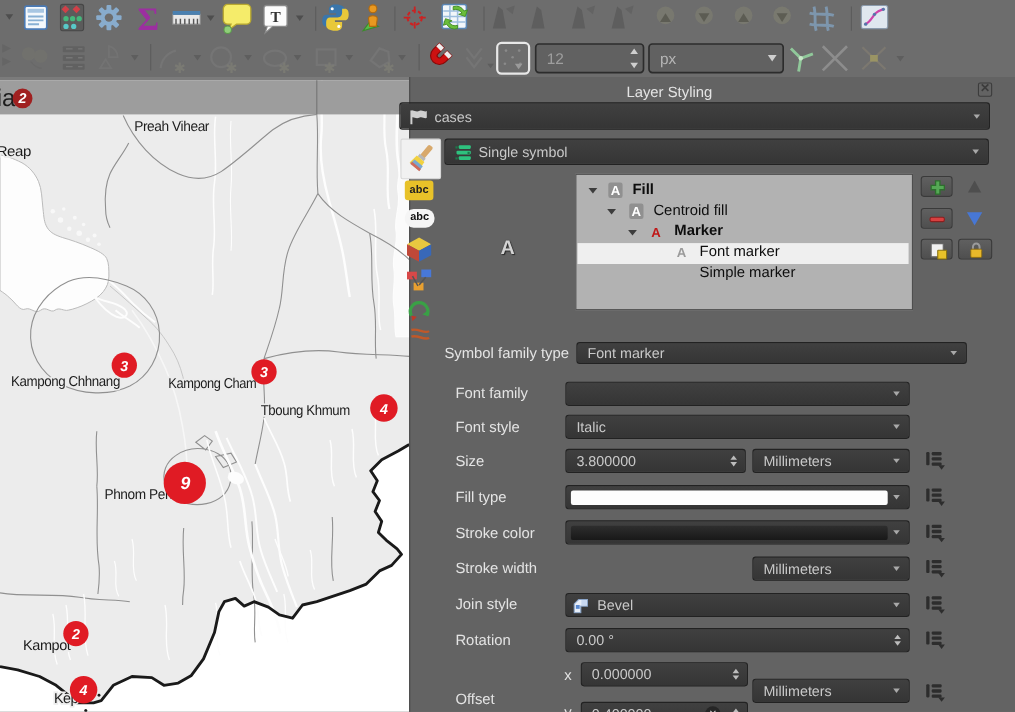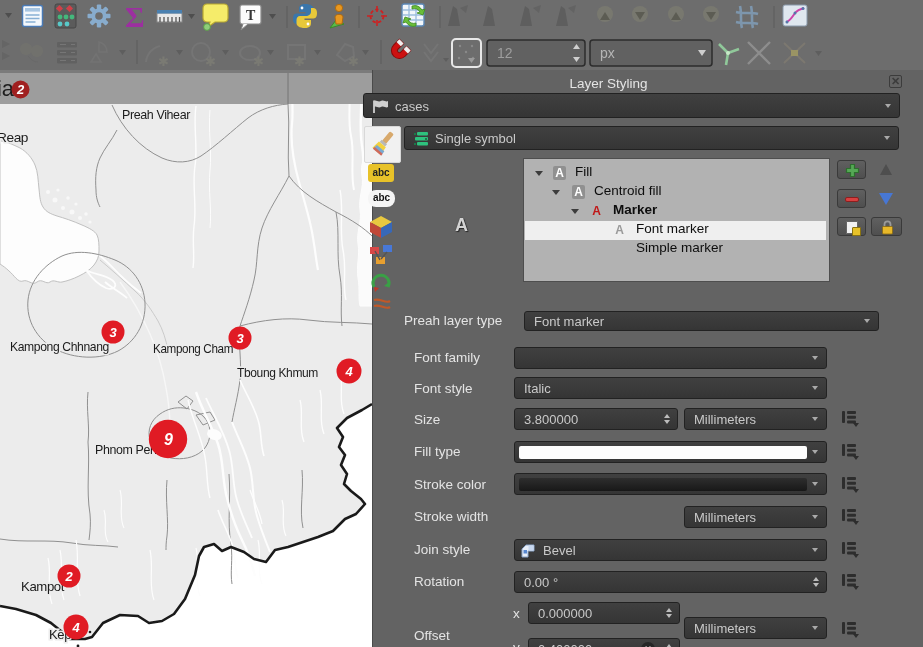--- a/index.html
+++ b/index.html
@@ -432,21 +432,21 @@
  <span class="cin" style="left:30px;">Single symbol</span>
  <div class="dar"></div>
 </div>
 
 <div class="abs" style="left:103px;top:145px;width:22px;height:24px;color:#d4d4d4;font-size:18px;font-weight:bold;text-shadow:0 0 1px #2a2a2a,1px 1px 1px #2a2a2a;">A</div>
 
 <div class="abs" style="left:171px;top:88px;width:307px;height:124px;background:#b2b2b2;border:1px solid #4e4e4e;box-sizing:border-box;color:#0d0d0d;font-size:13.5px;">
  <div class="abs" style="left:1px;top:62px;width:301px;height:19px;background:#efefef;"></div>
  <div class="treearr" style="left:11px;top:12px;"></div>
  <div class="ticon" style="left:29px;top:7px;color:#fff;background:#909090;">A</div>
- <div class="abs" style="left:51px;top:5px;font-weight:normal;">Fill</div>
+ <div class="abs" style="left:51px;top:5px;font-weight:bold;">Fill</div>
  <div class="treearr" style="left:28px;top:31px;"></div>
  <div class="ticon" style="left:48px;top:26px;color:#fff;background:#909090;">A</div>
  <div class="abs" style="left:70px;top:24px;">Centroid fill</div>
  <div class="treearr" style="left:47px;top:50px;"></div>
  <div class="ticon" style="left:66px;top:45px;color:#c01818;">A</div>
  <div class="abs" style="left:89px;top:43px;font-weight:bold;">Marker</div>
  <div class="ticon" style="left:89px;top:64px;color:#9a9a9a;">A</div>
  <div class="abs" style="left:112px;top:62px;">Font marker</div>
  <div class="abs" style="left:112px;top:81px;">Simple marker</div>
 </div>
@@ -469,21 +469,21 @@
  <div class="abs" style="left:8px;top:3px;width:10px;height:11px;background:#f2f2f2;border:1px solid #666;border-radius:1px;"></div>
  <div class="abs" style="left:14px;top:9px;width:7px;height:7px;background:#e8c229;border:1px solid #8a7310;border-radius:1px;"></div>
 </div>
 <div class="btn" style="left:519px;top:147px;width:31px;height:19px;">
  <svg class="abs" style="left:9px;top:2px;" width="13" height="15" viewBox="0 0 13 15">
           <path d="M3.5,7 V4.5 A3 3.2 0 0 1 9.5,4.5 V7" stroke="#9a9a9a" stroke-width="1.8" fill="none"></path>
           <rect x="1.5" y="6.5" width="10" height="7.5" rx="1" fill="#e8b82a" stroke="#8a6a10" stroke-width="0.8"></rect>
         </svg>
 </div>
 
-<div class="lbl" style="left:52px;top:243px;">Preah layer type</div>
+<div class="lbl" style="left:52px;top:243px;">Symbol family type</div>
 <div class="combo" style="left:172px;top:241px;width:355px;height:20px;">
         <span class="cin">Font marker</span>
         <div class="dar"></div>
       </div>
 <div class="lbl" style="left:62px;top:280px;">Font family</div>
 <div class="combo" style="left:162px;top:277px;width:313px;height:22px;">
         <div class="dar"></div>
       </div>
 <div class="lbl" style="left:62px;top:311px;">Font style</div>
 <div class="combo" style="left:162px;top:307px;width:313px;height:22px;">

